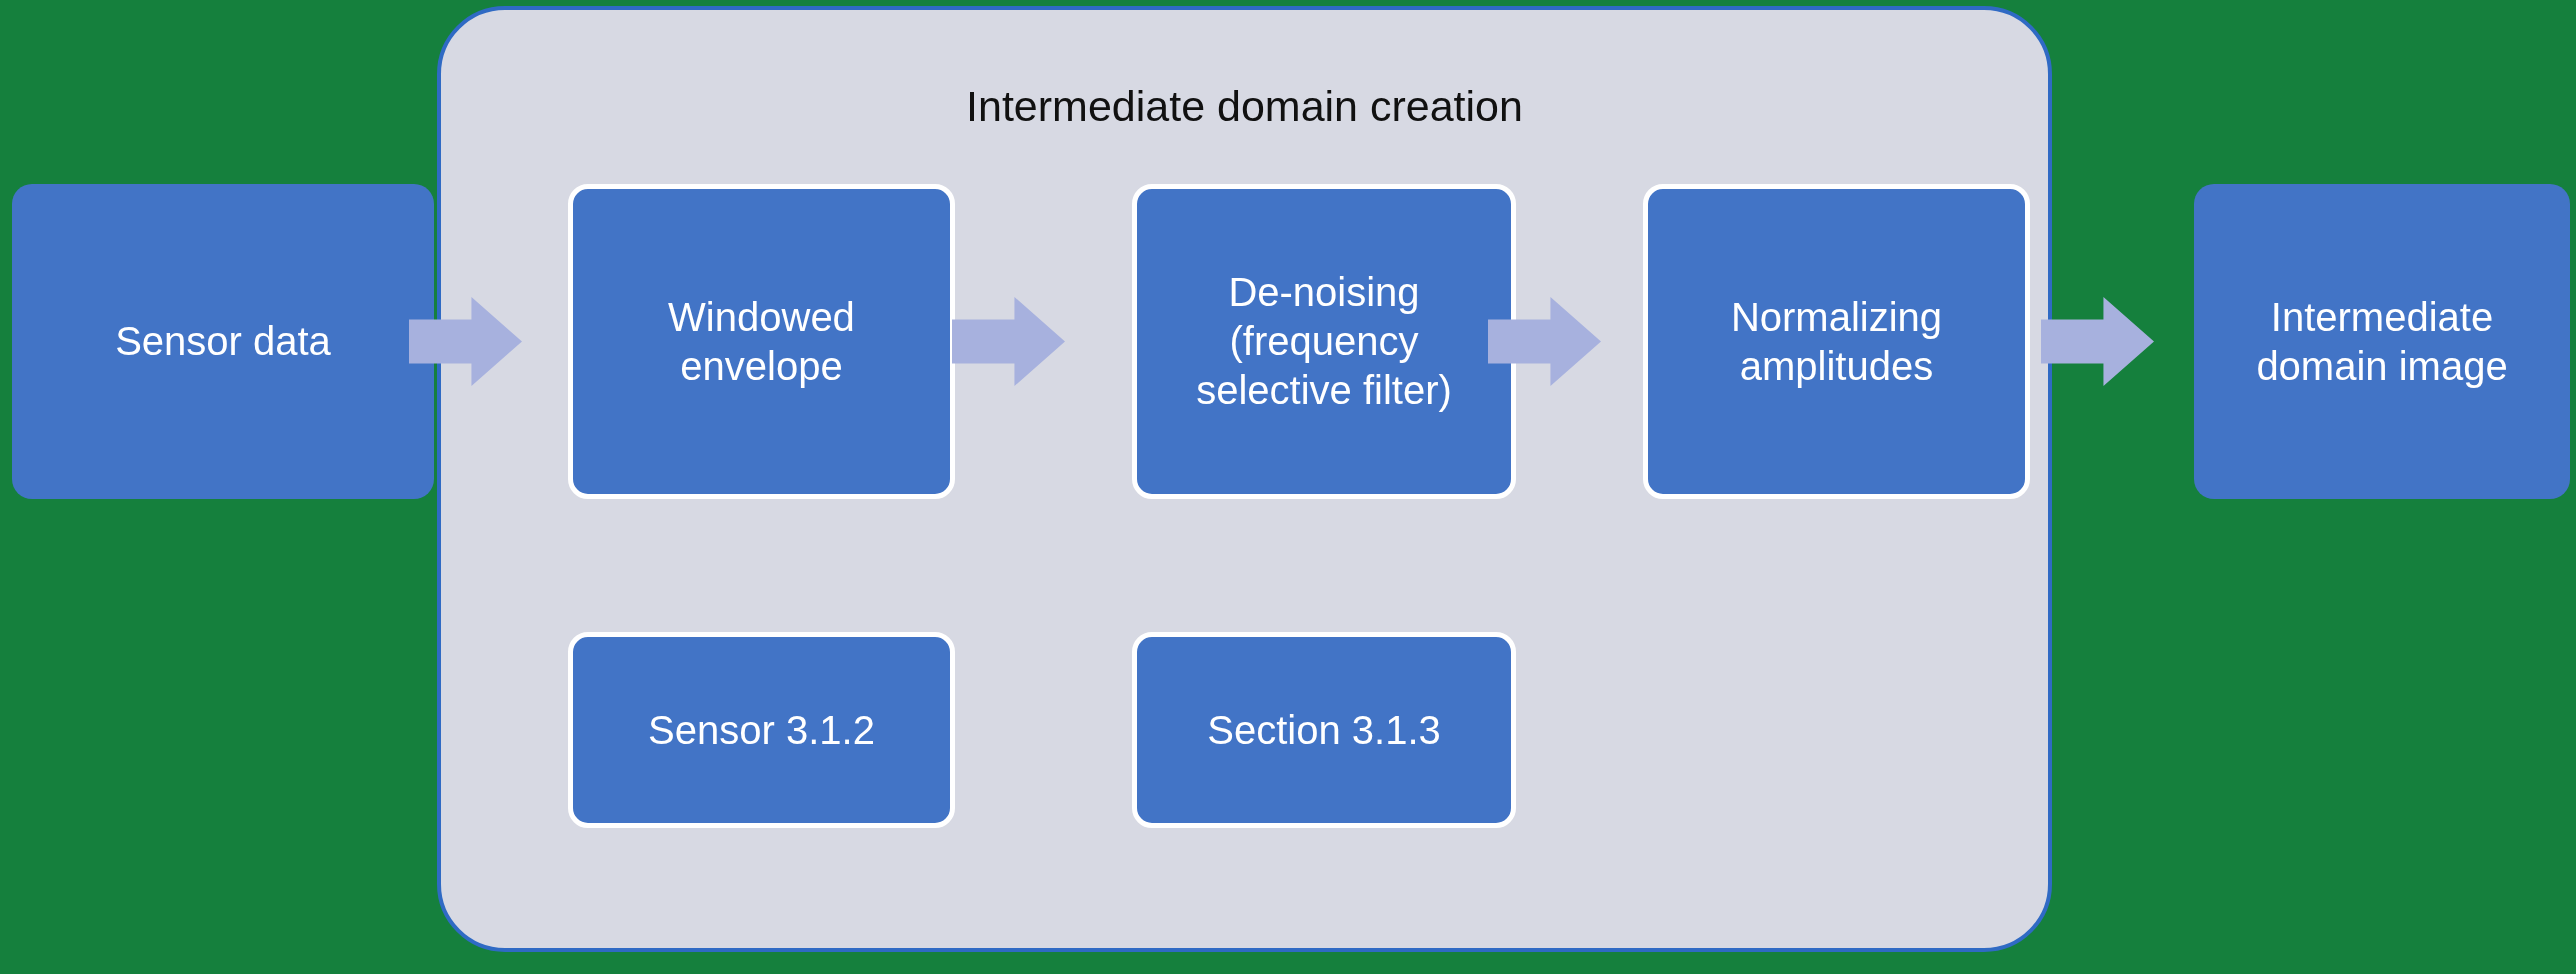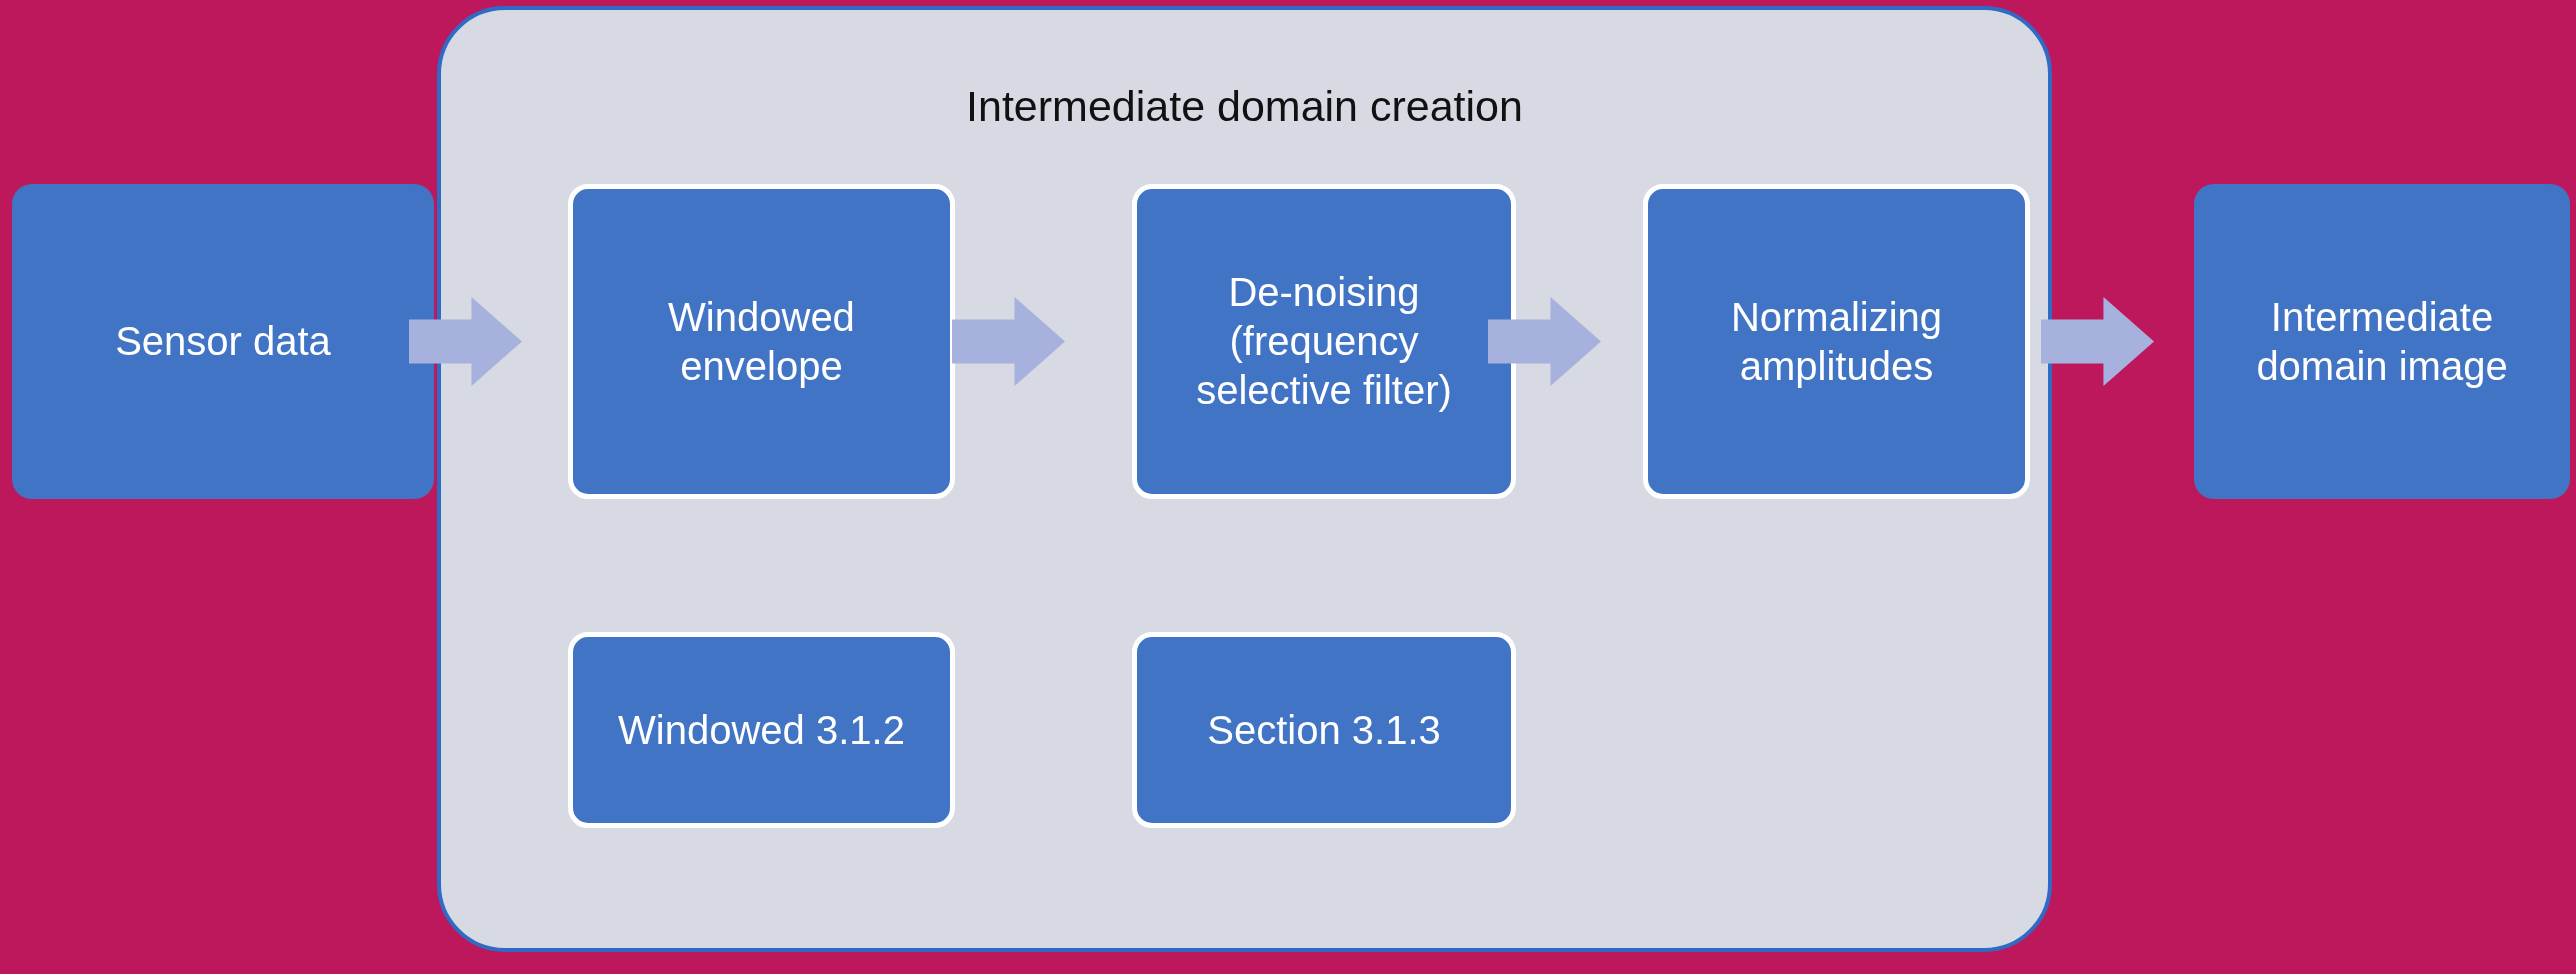--- a/index.html
+++ b/index.html
@@ -9,21 +9,21 @@
     background: #ffffff;
   }
   body {
     font-family: "Liberation Sans", sans-serif;
   }
 
   #canvas {
     position: relative;
     width: 2576px;
     height: 975px;
-    background: #be185d;
+    background: #15803d;
     overflow: hidden;
   }
 
   
   .group-container {
     position: absolute;
     left: 437px;
     top: 6px;
     width: 1615px;
     height: 946px;
@@ -128,20 +128,20 @@
       <polygon points="0,38 105,38 105,0 190,75 105,150 105,112 0,112" fill="#a7b1de"></polygon>
     </svg>
   </div>
 
   <div class="arrow arrow-3">
     <svg viewBox="0 0 190 150" preserveAspectRatio="none">
       <polygon points="0,38 105,38 105,0 190,75 105,150 105,112 0,112" fill="#a7b1de"></polygon>
     </svg>
   </div>
 
-  <div class="box row-bot col-1">Windowed 3.1.2</div>
+  <div class="box row-bot col-1">Sensor 3.1.2</div>
 
   <div class="box row-bot col-2">Section 3.1.3</div>
 
 
 
 </div>
 
 
 </body></html>

